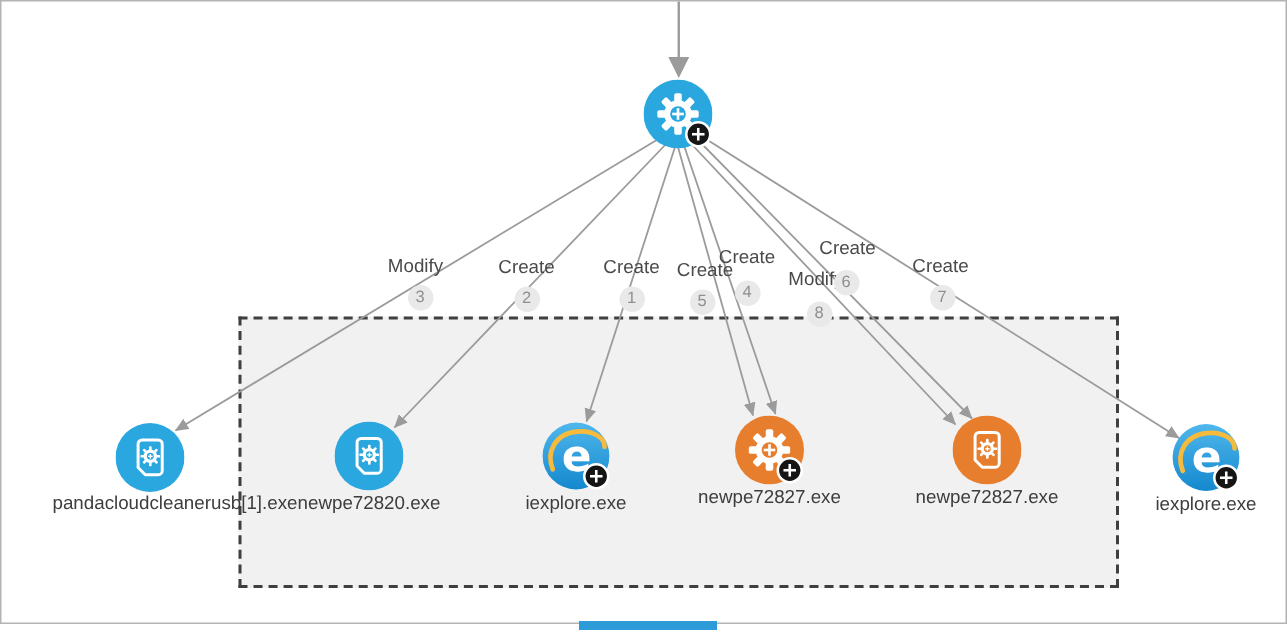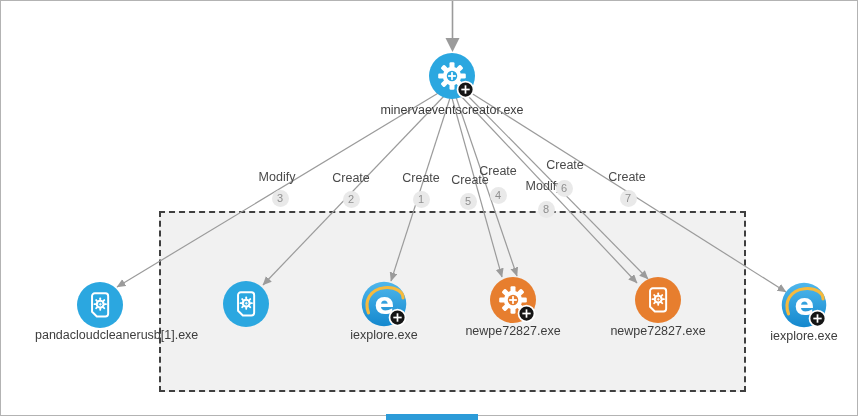--- a/index.html
+++ b/index.html
@@ -80,21 +80,20 @@
         <circle cx="22" cy="22" r="5" fill="#2BA7E0"></circle>
         <rect x="21.15" y="18.3" width="1.7" height="7.4" fill="#fff"></rect>
         <rect x="18.3" y="21.15" width="7.4" height="1.7" fill="#fff"></rect>
       </svg>
       <svg class="plus-badge" viewBox="0 0 20 20">
         <circle cx="10" cy="10" r="8.4" fill="#151515" stroke="#fff" stroke-width="1.8"></circle>
         <rect x="9.1" y="5.6" width="1.8" height="8.8" fill="#fff"></rect>
         <rect x="5.6" y="9.1" width="8.8" height="1.8" fill="#fff"></rect>
       </svg>
     </div>
-    <div class="node-label" style="width: 200px; left: 352px; top: 103px;">minervaeventscreator.exe</div>
     <div class="node" style="left: 77px; top: 282px;">
       <svg class="icon" viewBox="0 0 44 44">
         <circle cx="22" cy="22" r="22" fill="#2BA7E0"></circle>
         <path d="M17.2 10.8 h10 a2.6 2.6 0 0 1 2.6 2.6 v17 a2.6 2.6 0 0 1 -2.6 2.6 h-8.2 l-4.6 -4.6 v-15 a2.6 2.6 0 0 1 2.6 -2.6 z" fill="none" stroke="#fff" stroke-width="1.9" stroke-linejoin="round"></path>
         <g fill="#fff">
           <rect x="21.35" y="14.9" width="1.7" height="2.7" rx="0.6" transform="rotate(0 22.2 21.2)"></rect>
           <rect x="21.35" y="14.9" width="1.7" height="2.7" rx="0.6" transform="rotate(45 22.2 21.2)"></rect>
           <rect x="21.35" y="14.9" width="1.7" height="2.7" rx="0.6" transform="rotate(90 22.2 21.2)"></rect>
           <rect x="21.35" y="14.9" width="1.7" height="2.7" rx="0.6" transform="rotate(135 22.2 21.2)"></rect>
           <rect x="21.35" y="14.9" width="1.7" height="2.7" rx="0.6" transform="rotate(180 22.2 21.2)"></rect>
@@ -122,20 +121,21 @@
           <rect x="21.35" y="14.9" width="1.7" height="2.7" rx="0.6" transform="rotate(225 22.2 21.2)"></rect>
           <rect x="21.35" y="14.9" width="1.7" height="2.7" rx="0.6" transform="rotate(270 22.2 21.2)"></rect>
           <rect x="21.35" y="14.9" width="1.7" height="2.7" rx="0.6" transform="rotate(315 22.2 21.2)"></rect>
           <circle cx="22.2" cy="21.2" r="4.3"></circle>
         </g>
         <circle cx="22.2" cy="21.2" r="2.2" fill="#2BA7E0"></circle>
         <rect x="21.8" y="19.8" width="0.9" height="2.9" fill="#fff"></rect>
         <rect x="20.8" y="20.8" width="2.9" height="0.9" fill="#fff"></rect>
       </svg>
     </div>
+    <div class="node-label" style="width: 150px; left: 171px; top: 328px;">newpe72820.exe</div>
     <div class="node" style="left: 361px; top: 281px;">
       <svg class="icon" viewBox="0 0 44 44">
         <circle cx="22" cy="22" r="21.3" fill="url(#ie-grad)"></circle>
         <text x="22.5" y="31.5" text-anchor="middle" font-size="28" font-weight="bold" font-family="DejaVu Sans, sans-serif" fill="#fff">e</text>
         <path d="M7.2 30.5 C 2.8 19.5, 8.5 7.8, 22.5 6.4 C 34 5.3, 40.5 11.2, 40.2 16.2" fill="none" stroke="#F6BA3D" stroke-width="3" stroke-linecap="round"></path>
       </svg>
       <svg class="plus-badge" viewBox="0 0 20 20">
         <circle cx="10" cy="10" r="8.4" fill="#151515" stroke="#fff" stroke-width="1.8"></circle>
         <rect x="9.1" y="5.6" width="1.8" height="8.8" fill="#fff"></rect>
         <rect x="5.6" y="9.1" width="8.8" height="1.8" fill="#fff"></rect>

